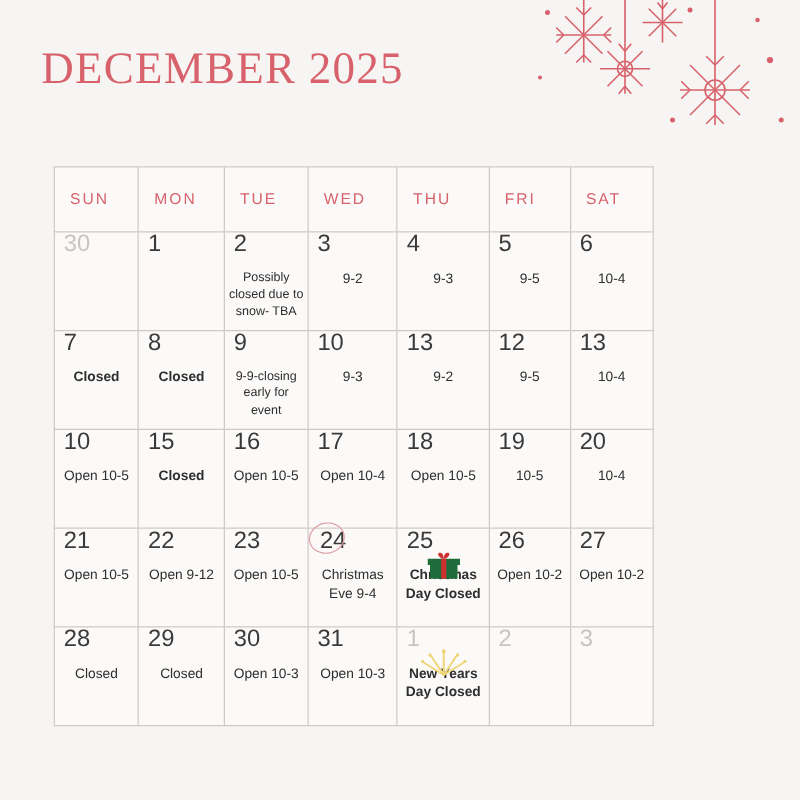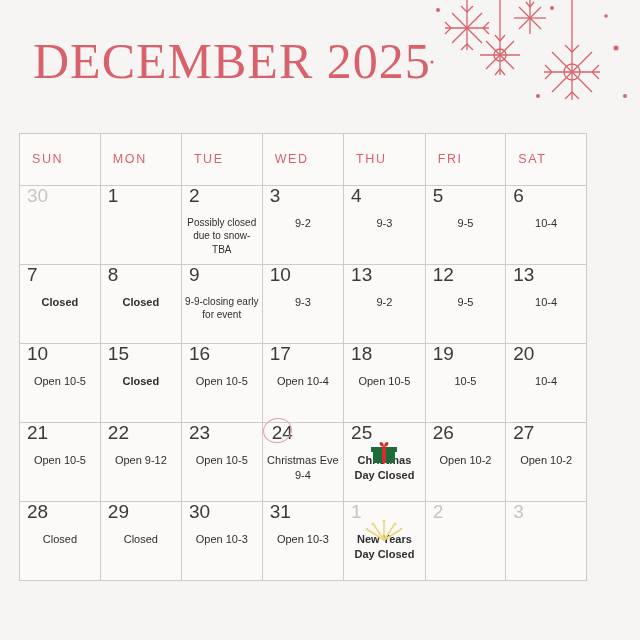--- a/index.html
+++ b/index.html
@@ -25,32 +25,32 @@
     right: 0;
     width: 220px;
     height: 130px;
     pointer-events: none;
   }
   .title {
     position: absolute;
     left: 33px;
     top: 36px;
     font-family: "Liberation Serif", serif;
-    font-size: 50px;
+    font-size: 36px;
     letter-spacing: 1px;
     color: #d8626b;
     font-weight: normal;
     margin: 0;
     line-height: 1;
   }
   .cal {
     position: absolute;
-    left: 19px;
+    left: 43px;
     top: 133px;
-    width: 568px;
+    width: 480px;
     border: 1px solid #cfcac7;
     border-collapse: collapse;
     background: #fbfaf9;
   }
   .cal td, .cal th {
     border: 1px solid #cfcac7;
     width: 83px;
     box-sizing: border-box;
     vertical-align: top;
     padding: 0;

